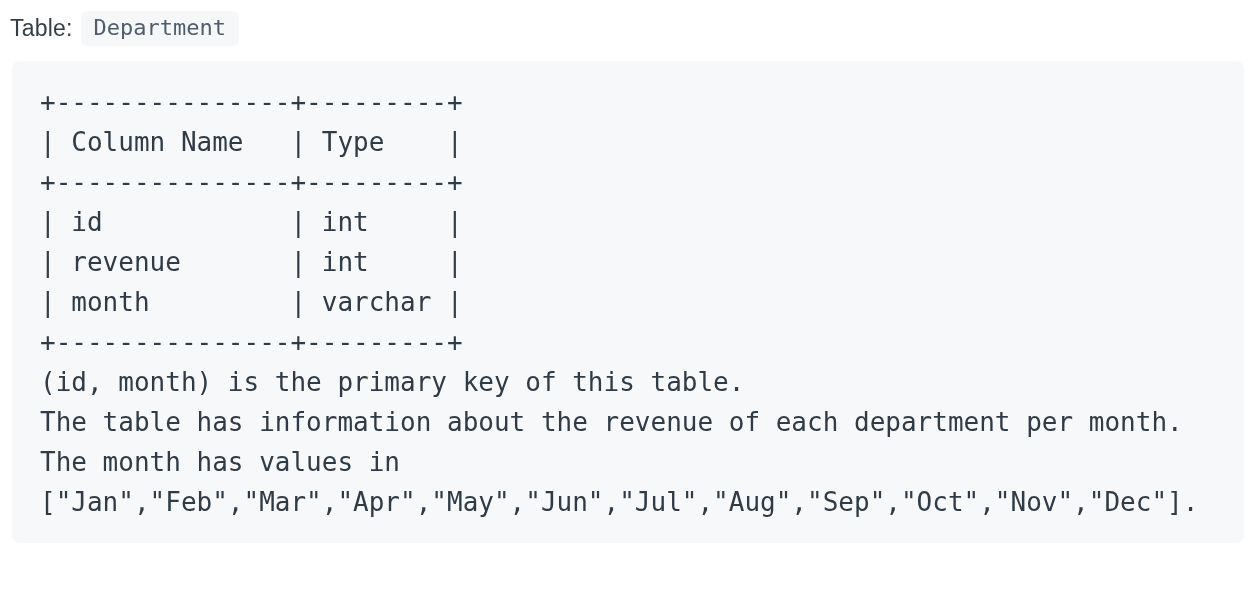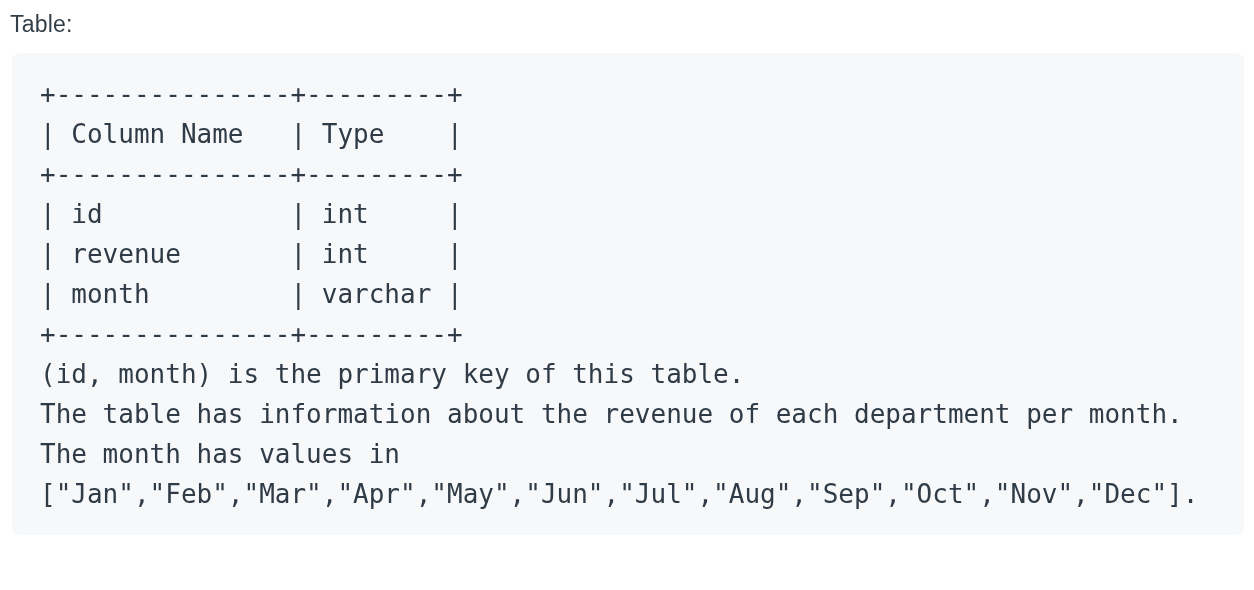--- a/index.html
+++ b/index.html
@@ -52,20 +52,21 @@
     overflow: hidden;
   }
 </style>
 </head>
 <body>
 
 <div class="page">
 
   <div class="table-header">
     <span class="table-label">Table:</span>
+    <span class="table-name-badge">Department</span>
   </div>
 
   <pre class="schema-code-block">+---------------+---------+
 | Column Name   | Type    |
 +---------------+---------+
 | id            | int     |
 | revenue       | int     |
 | month         | varchar |
 +---------------+---------+
 (id, month) is the primary key of this table.

